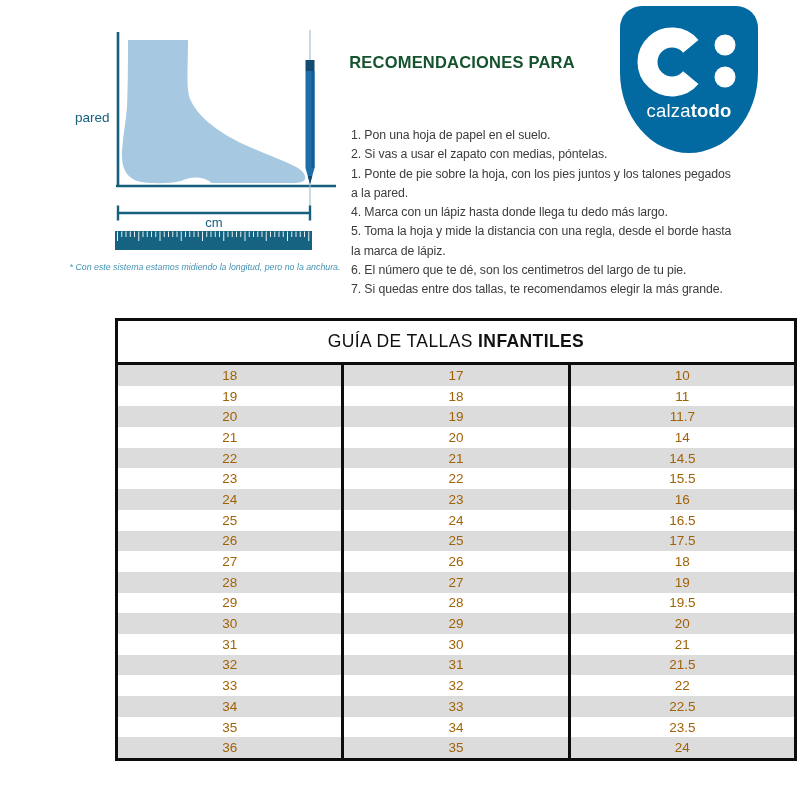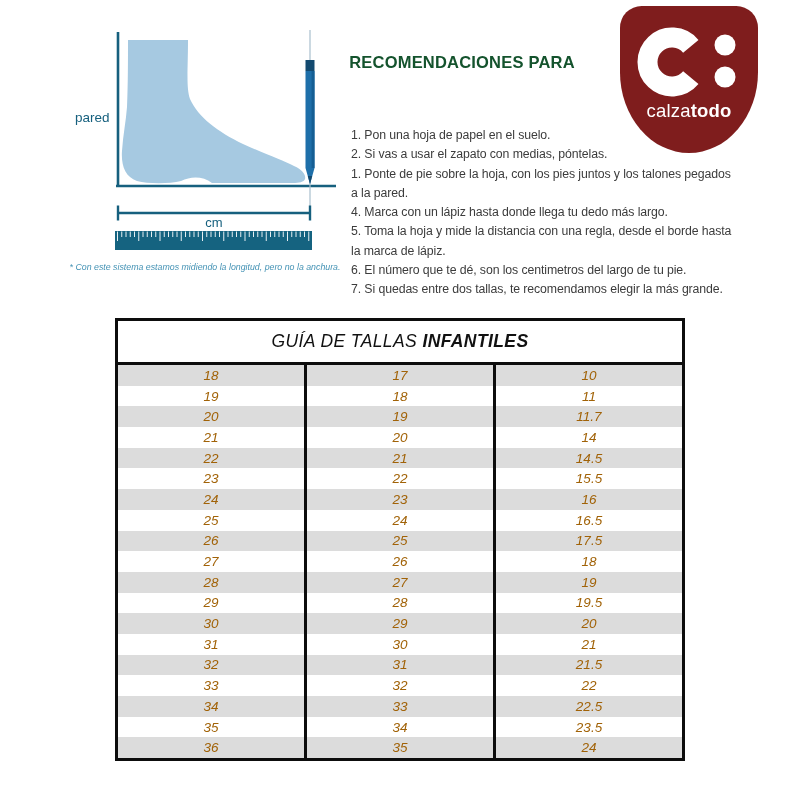--- a/index.html
+++ b/index.html
@@ -25,22 +25,22 @@
     border-radius:22px 22px 70px 70px / 22px 22px 82px 82px;
   }
   .logo-badge svg{position:absolute;left:0;top:0;}
   .logo-wordmark{
     position:absolute;left:0;top:97px;width:100%;text-align:center;
     color:#ffffff;font-size:18.5px;line-height:16px;letter-spacing:.2px;
   }
   .logo-wordmark .bold{font-weight:bold;}
   
   table.size-table{
-    position:absolute;left:115px;top:318px;width:570px;
-    border-collapse:collapse;table-layout:fixed;font-style:italic;
+    position:absolute;left:115px;top:318px;width:682px;
+    border-collapse:collapse;table-layout:fixed;
   }
   table.size-table td,table.size-table th{padding:0;text-align:center;vertical-align:middle;}
   .size-table,
   .size-table .title-cell,
   .size-table thead th{border:3px solid #0d0d0d;}
   .size-table .title-cell{
     height:41px;font-size:17.5px;letter-spacing:.4px;color:#111;font-weight:normal;
   }
   .size-table .title-cell .bold{font-weight:bold;}
   .size-table .title-cell .reg{white-space:pre;}
@@ -155,21 +155,21 @@
     <p>2. Si vas a usar el zapato con medias, póntelas.</p>
     <p>1. Ponte de pie sobre la hoja, con los pies juntos y los talones pegados
 a la pared.</p>
     <p>4. Marca con un lápiz hasta donde llega tu dedo más largo.</p>
     <p>5. Toma la hoja y mide la distancia con una regla, desde el borde hasta
 la marca de lápiz.</p>
     <p>6. El número que te dé, son los centimetros del largo de tu pie.</p>
     <p>7. Si quedas entre dos tallas, te recomendamos elegir la más grande.</p>
   </div>
 
-<div class="logo-badge" id="logo-badge" style="background: #7f1d1d;">
+<div class="logo-badge" id="logo-badge" style="background: #0369a1;">
   <svg width="138" height="147" viewBox="0 0 138 147">
     <path d="M 70.8 40.3 A 24.5 24.5 0 1 0 70.8 71.7" fill="none" stroke="#ffffff" stroke-width="20"></path>
     <circle cx="105" cy="39" r="10.5" fill="#ffffff"></circle>
     <circle cx="105" cy="71" r="10.5" fill="#ffffff"></circle>
   </svg>
   <div class="logo-wordmark">
     <span>calza</span><span class="bold">todo</span>
   </div>
 </div>
 

